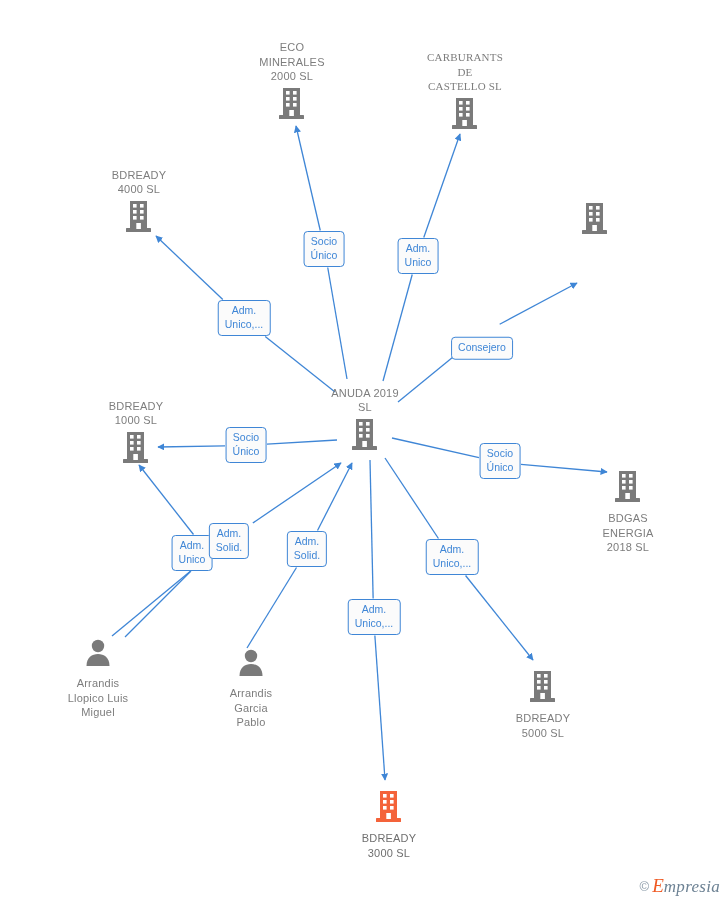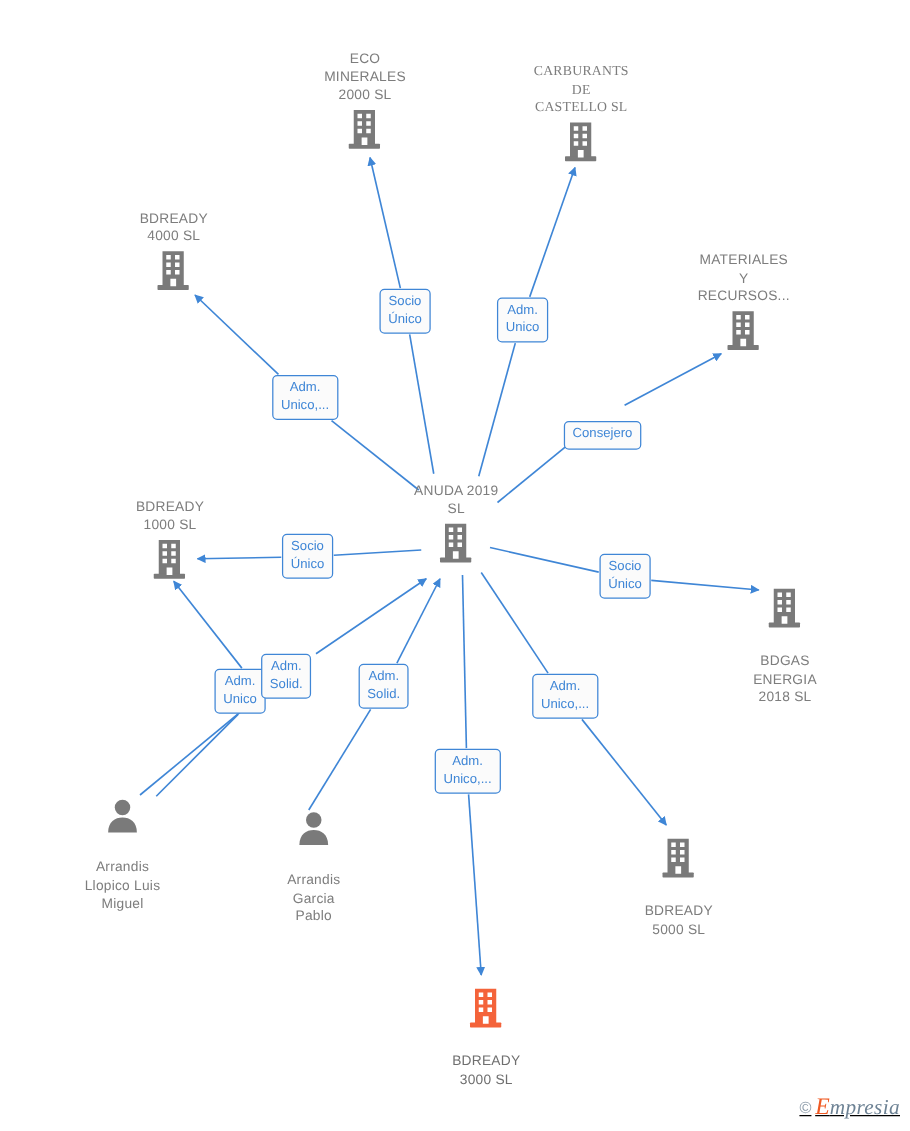--- a/index.html
+++ b/index.html
@@ -37,21 +37,21 @@
     line-height: 0;
   }
   .node .caption {
     font-size: 11px;
     line-height: 14.6px;
     color: #7d7d7d;
     letter-spacing: 0.2px;
     white-space: pre-line;
   }
   .node.cap-above .caption { margin-bottom: 2px; }
-  .node.cap-below .caption { margin-top: 19px; text-align: center; }
+  .node.cap-below .caption { margin-top: 8px; text-align: center; }
   .node.focal .caption { color: #6f6f6f; }
 
   .edge-label {
     position: absolute;
     z-index: 5;
     border: 1px solid #3f86d6;
     border-radius: 4px;
     background: #fbfbfb;
     color: #3f86d6;
     font-size: 10.5px;
@@ -64,21 +64,20 @@
   }
 
   #watermark {
     position: absolute;
     right: 8px;
     bottom: 8px;
     z-index: 8;
     font-size: 16px;
     white-space: nowrap;
     font-family: "Liberation Serif", "DejaVu Serif", serif;
-    text-decoration: underline;
   }
   #watermark .c-mark {
     color: #8a9aa8;
     font-size: 13px;
     vertical-align: 1px;
     margin-right: 3px;
     font-family: "Liberation Sans", sans-serif;
   }
   #watermark .wm-e {
     color: #ef5a24;
@@ -171,23 +170,20 @@
             <rect x="9" y="5" width="3.6" height="3.6" fill="#ffffff"></rect>
             <rect x="16" y="5" width="3.6" height="3.6" fill="#ffffff"></rect>
             <rect x="9" y="11" width="3.6" height="3.6" fill="#ffffff"></rect>
             <rect x="16" y="11" width="3.6" height="3.6" fill="#ffffff"></rect>
             <rect x="9" y="17" width="3.6" height="3.6" fill="#ffffff"></rect>
             <rect x="16" y="17" width="3.6" height="3.6" fill="#ffffff"></rect>
             <rect x="12.3" y="24" width="4.6" height="6" fill="#ffffff"></rect>
           </svg></span>
       </div>
       <div class="node cap-above" style="left: 595px; top: 201.2px;">
-        <div class="caption">MATERIALES
-Y
-RECURSOS...</div>
         <span class="glyph"><svg width="30" height="34" viewBox="0 0 30 34" xmlns="http://www.w3.org/2000/svg" aria-hidden="true">
             <rect x="6" y="2" width="17" height="28" fill="#7a7a7a"></rect>
             <rect x="2" y="29" width="25" height="4" rx="0.6" fill="#7a7a7a"></rect>
             <rect x="9" y="5" width="3.6" height="3.6" fill="#ffffff"></rect>
             <rect x="16" y="5" width="3.6" height="3.6" fill="#ffffff"></rect>
             <rect x="9" y="11" width="3.6" height="3.6" fill="#ffffff"></rect>
             <rect x="16" y="11" width="3.6" height="3.6" fill="#ffffff"></rect>
             <rect x="9" y="17" width="3.6" height="3.6" fill="#ffffff"></rect>
             <rect x="16" y="17" width="3.6" height="3.6" fill="#ffffff"></rect>
             <rect x="12.3" y="24" width="4.6" height="6" fill="#ffffff"></rect>

